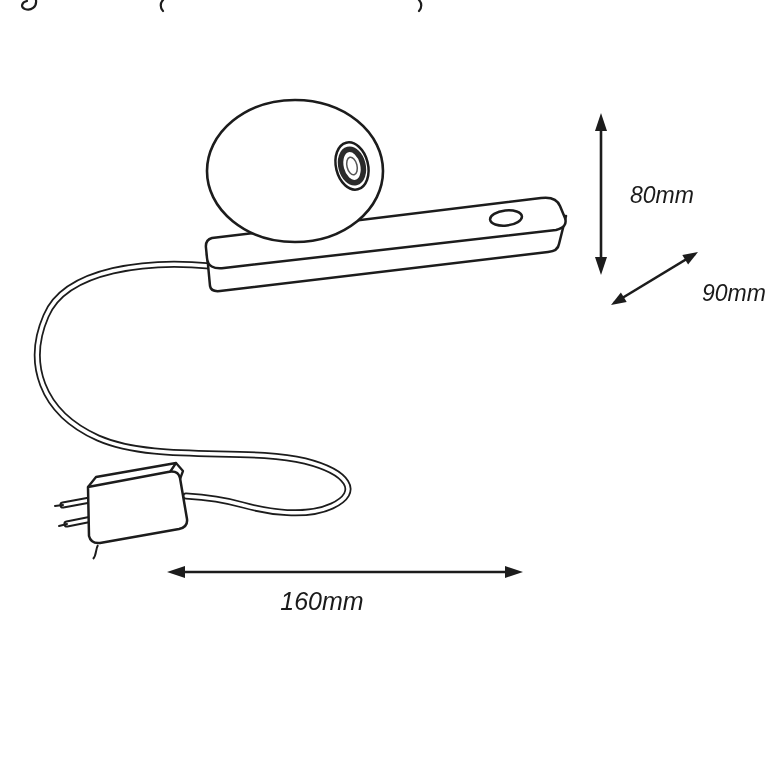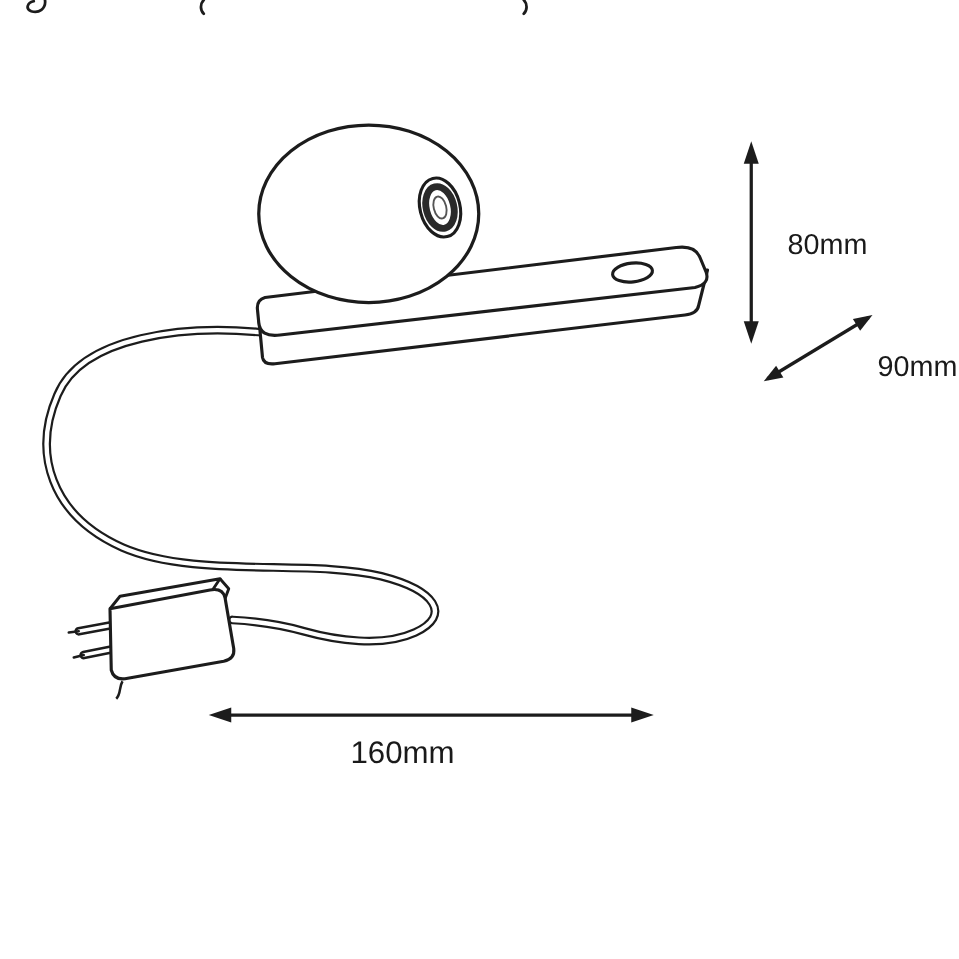--- a/index.html
+++ b/index.html
@@ -7,20 +7,21 @@
     padding: 0;
     background: #ffffff;
   }
   .page {
     position: relative;
     width: 767px;
     height: 767px;
     background: #ffffff;
     overflow: hidden;
     font-family: "Liberation Sans", sans-serif;
+    font-style: italic;
   }
   svg text {
     font-family: "Liberation Sans", sans-serif;
     fill: #1a1a1a;
   }
   .dim-label { font-size: 23px; }
   .dim-label-lg { font-size: 25px; }
 </style>
 </head>
 <body>

